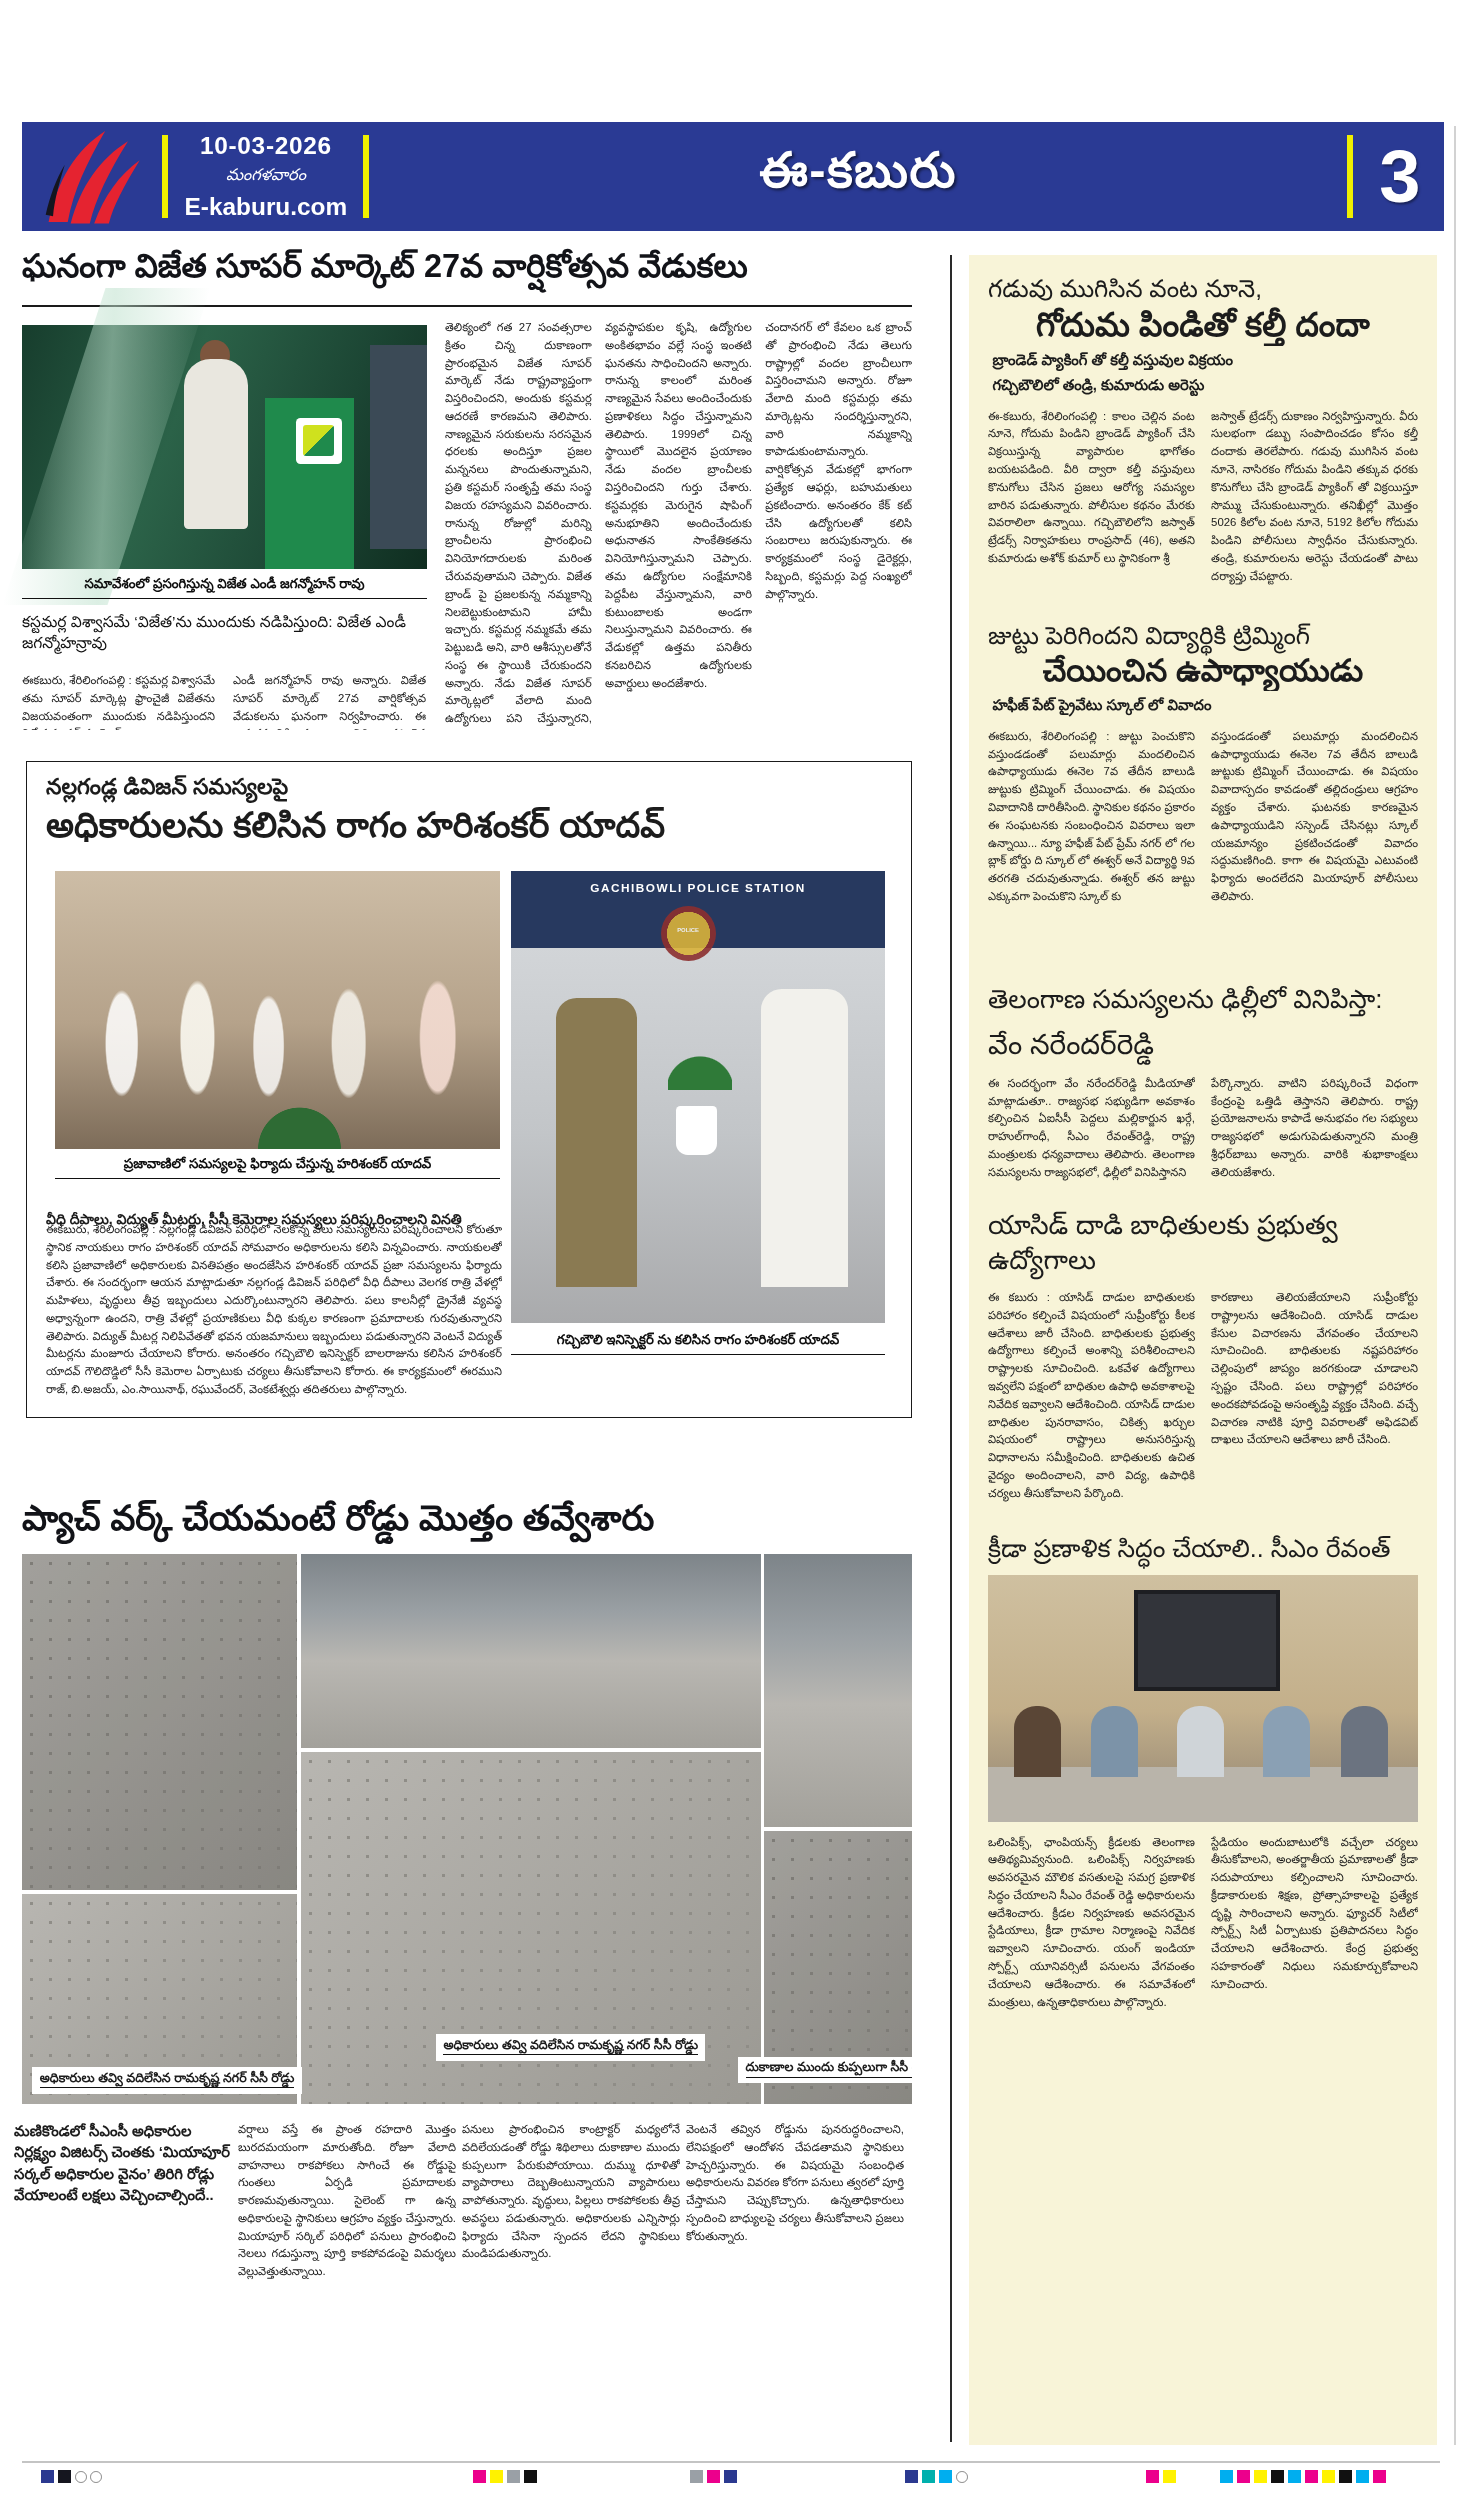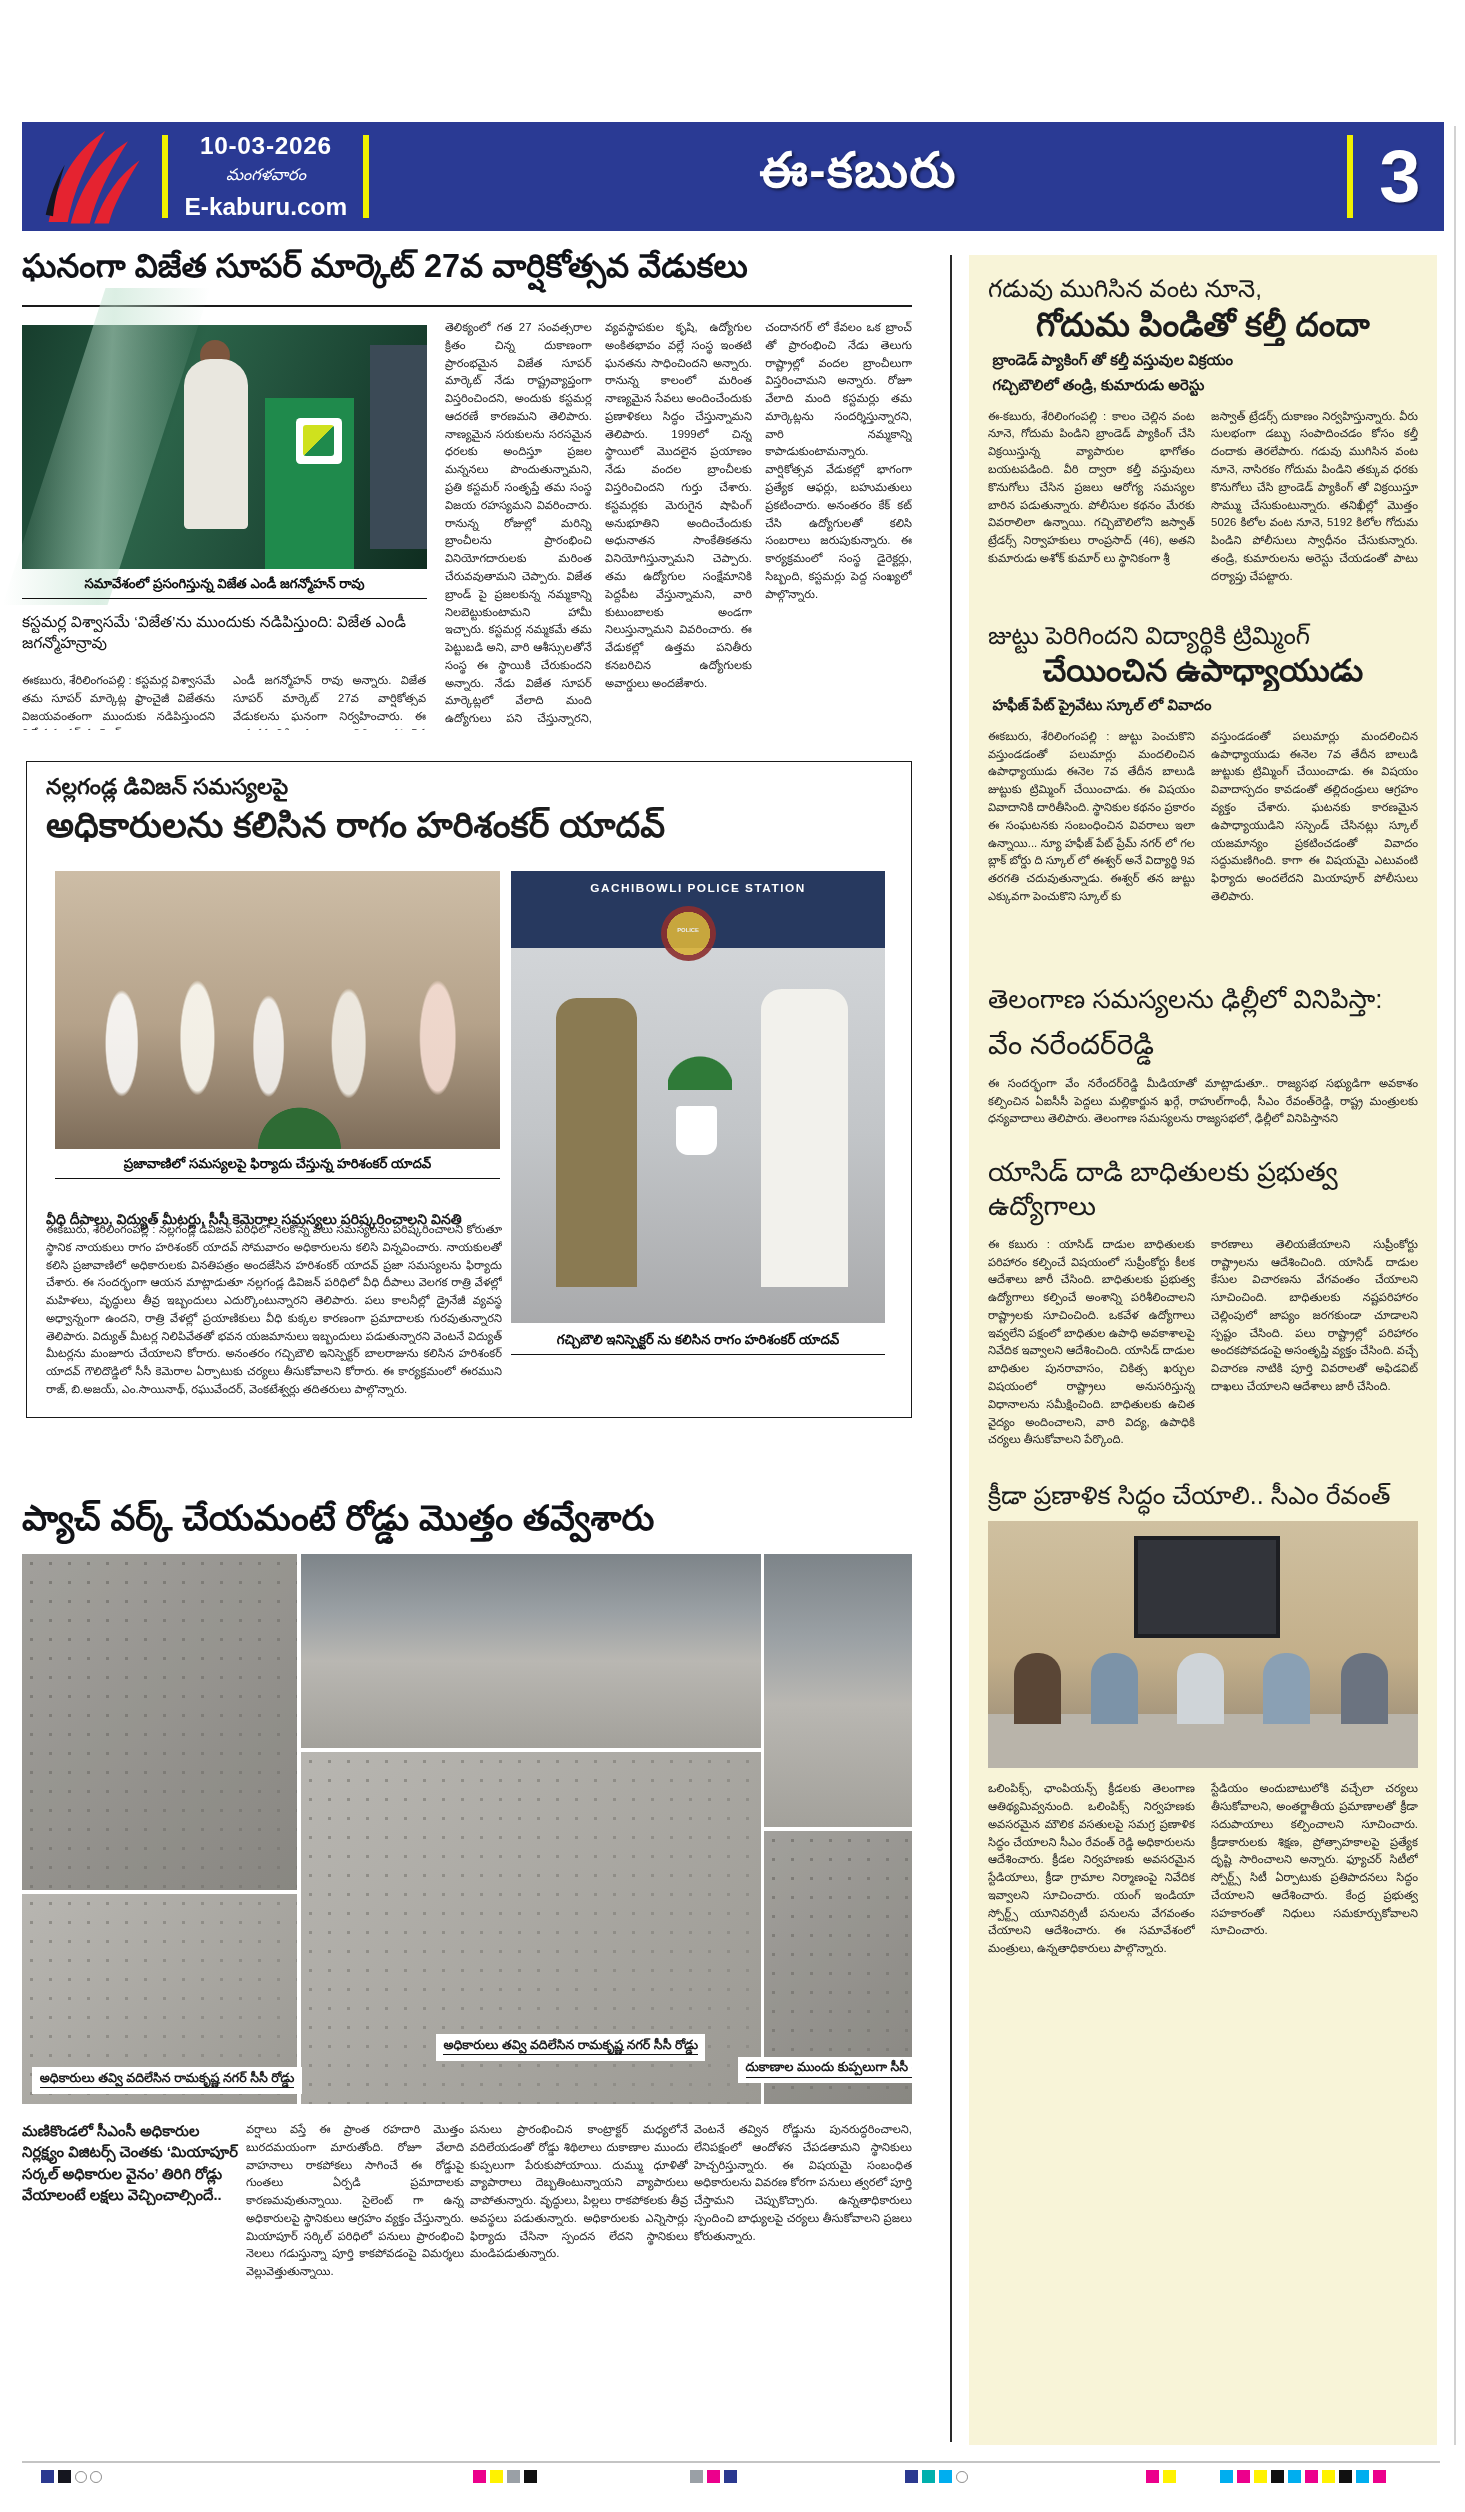--- a/index.html
+++ b/index.html
@@ -89,21 +89,21 @@
   .a3-cM{width:460px;display:flex;flex-direction:column;gap:3.7px;}
   .a3-cR{flex:1;display:flex;flex-direction:column;gap:3.7px;}
   .road{position:relative;flex:1;background:
         radial-gradient(#8f8d87 11%, transparent 12%),
         linear-gradient(135deg,#b8b6b1 0%,#9b9993 100%);background-size:19px 19px,100% 100%;}
   .road.dark{filter:brightness(.88);}
   .road.street{background:
         linear-gradient(180deg,#7d8489 0%,#9aa0a4 30%,#b9b7b2 55%,#a3a19b 100%);}
   .capbox{position:absolute;background:#fff;padding:3.7px 7.4px 5.9px;font-weight:bold;font-size:12.6px;white-space:nowrap;overflow:hidden;}
   .capbox i{font-style:normal;border-bottom:1.5px solid #111;padding-bottom:2.2px;}
-  .a3-bottom{left:22px;top:2121px;width:890px;height:325px;display:flex;gap:6px;}
+  .a3-bottom{left:14px;top:2121px;width:890px;height:325px;display:flex;gap:6px;}
   .a3-bottom>div{flex:1;overflow:hidden;}
   .a3-lead{font-size:14.8px;font-weight:bold;line-height:1.45;margin-bottom:8.9px;}
 
   
   .v-rule{left:950px;top:255px;width:1.5px;height:2187px;background:#2a2a2a;}
   .panel{left:969px;top:255px;width:468px;height:2190px;background:#f8f4d8;box-sizing:border-box;padding:17.7px 19px;}
   .rc-h1{text-align:left;font-weight:normal;font-size:24.4px;line-height:1.3;}
   .rc-h2{text-align:center;font-weight:bold;font-size:33px;line-height:1.25;white-space:nowrap;overflow:hidden;}
   .rc-sub{font-weight:bold;font-size:14.8px;line-height:1.4;margin:4.4px 0 0 4.4px;}
   .rc-cols{display:flex;gap:16.2px;margin-top:11.8px;}
@@ -242,20 +242,21 @@
         <div class="body-t">ఈకబురు, శేరిలింగంపల్లి : జుట్టు పెంచుకొని వస్తుండడంతో పలుమార్లు మందలించిన ఉపాధ్యాయుడు ఈనెల 7వ తేదీన బాలుడి జుట్టుకు ట్రిమ్మింగ్ చేయించాడు. ఈ విషయం వివాదానికి దారితీసింది. స్థానికుల కథనం ప్రకారం ఈ సంఘటనకు సంబంధించిన వివరాలు ఇలా ఉన్నాయి... న్యూ హఫీజ్ పేట్ ప్రేమ్ నగర్ లో గల బ్లాక్ బోర్డు ది స్కూల్ లో ఈశ్వర్ అనే విద్యార్థి 9వ తరగతి చదువుతున్నాడు. ఈశ్వర్ తన జుట్టు ఎక్కువగా పెంచుకొని స్కూల్ కు</div>
         <div class="body-t">వస్తుండడంతో పలుమార్లు మందలించిన ఉపాధ్యాయుడు ఈనెల 7వ తేదీన బాలుడి జుట్టుకు ట్రిమ్మింగ్ చేయించాడు. ఈ విషయం వివాదాస్పదం కావడంతో తల్లిదండ్రులు ఆగ్రహం వ్యక్తం చేశారు. ఘటనకు కారణమైన ఉపాధ్యాయుడిని సస్పెండ్ చేసినట్లు స్కూల్ యజమాన్యం ప్రకటించడంతో వివాదం సద్దుమణిగింది. కాగా ఈ విషయమై ఎటువంటి ఫిర్యాదు అందలేదని మియాపూర్ పోలీసులు తెలిపారు.</div>
       </div>
     </div>
 
     <div style="margin-top:77px">
       <div class="rc-h1" style="font-size:26px">తెలంగాణ సమస్యలను ఢిల్లీలో వినిపిస్తా:</div>
       <div class="rc-h1" style="font-size:28px;margin-top:10.3px">వేం నరేందర్‌రెడ్డి</div>
       <div class="rc-cols">
         <div class="body-t">ఈ సందర్భంగా వేం నరేందర్‌రెడ్డి మీడియాతో మాట్లాడుతూ.. రాజ్యసభ సభ్యుడిగా అవకాశం కల్పించిన ఏఐసీసీ పెద్దలు మల్లికార్జున ఖర్గే, రాహుల్‌గాంధీ, సీఎం రేవంత్‌రెడ్డి, రాష్ట్ర మంత్రులకు ధన్యవాదాలు తెలిపారు. తెలంగాణ సమస్యలను రాజ్యసభలో, ఢిల్లీలో వినిపిస్తానని</div>
+        <div class="body-t">పేర్కొన్నారు. వాటిని పరిష్కరించే విధంగా కేంద్రంపై ఒత్తిడి తెస్తానని తెలిపారు. రాష్ట్ర ప్రయోజనాలను కాపాడే అనుభవం గల సభ్యులు రాజ్యసభలో అడుగుపెడుతున్నారని మంత్రి శ్రీధర్‌బాబు అన్నారు. వారికి శుభాకాంక్షలు తెలియజేశారు.</div>
       </div>
     </div>
 
     <div style="margin-top:26.6px">
       <div class="rc-h1" style="font-size:26.6px">యాసిడ్ దాడి బాధితులకు ప్రభుత్వ ఉద్యోగాలు</div>
       <div class="rc-cols">
         <div class="body-t">ఈ కబురు : యాసిడ్ దాడుల బాధితులకు పరిహారం కల్పించే విషయంలో సుప్రీంకోర్టు కీలక ఆదేశాలు జారీ చేసింది. బాధితులకు ప్రభుత్వ ఉద్యోగాలు కల్పించే అంశాన్ని పరిశీలించాలని రాష్ట్రాలకు సూచించింది. ఒకవేళ ఉద్యోగాలు ఇవ్వలేని పక్షంలో బాధితుల ఉపాధి అవకాశాలపై నివేదిక ఇవ్వాలని ఆదేశించింది. యాసిడ్ దాడుల బాధితుల పునరావాసం, చికిత్స ఖర్చుల విషయంలో రాష్ట్రాలు అనుసరిస్తున్న విధానాలను సమీక్షించింది. బాధితులకు ఉచిత వైద్యం అందించాలని, వారి విద్య, ఉపాధికి చర్యలు తీసుకోవాలని పేర్కొంది.</div>
         <div class="body-t">కారణాలు తెలియజేయాలని సుప్రీంకోర్టు రాష్ట్రాలను ఆదేశించింది. యాసిడ్ దాడుల కేసుల విచారణను వేగవంతం చేయాలని సూచించింది. బాధితులకు నష్టపరిహారం చెల్లింపులో జాప్యం జరగకుండా చూడాలని స్పష్టం చేసింది. పలు రాష్ట్రాల్లో పరిహారం అందకపోవడంపై అసంతృప్తి వ్యక్తం చేసింది. వచ్చే విచారణ నాటికి పూర్తి వివరాలతో అఫిడవిట్ దాఖలు చేయాలని ఆదేశాలు జారీ చేసింది.</div>
       </div>
     </div>

